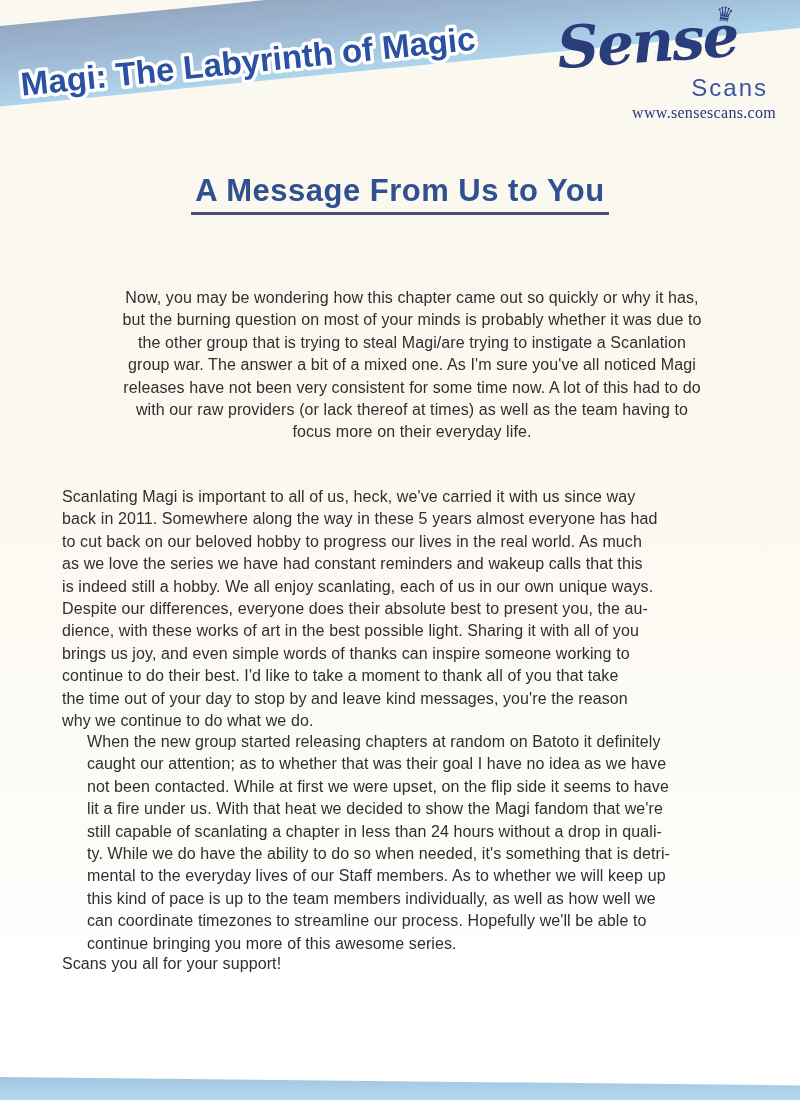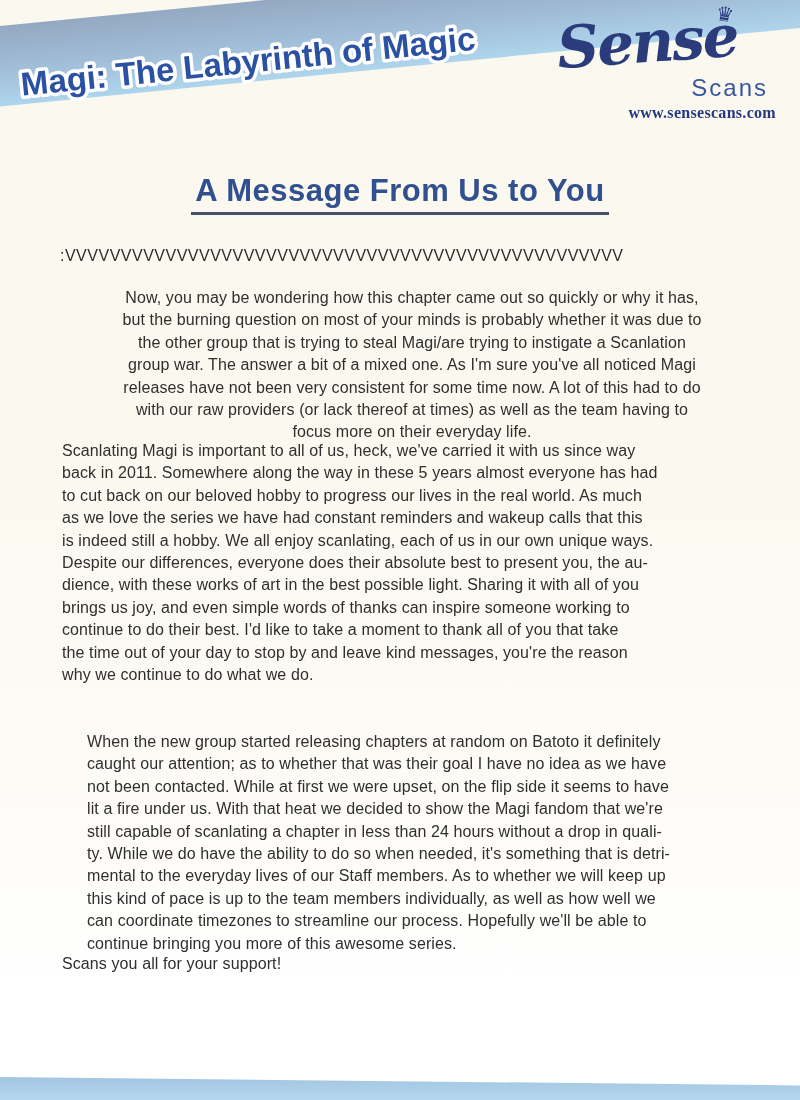--- a/index.html
+++ b/index.html
@@ -34,21 +34,21 @@
     position:absolute;right:52px;top:-4px;
     font-size:20px;color:#2b3c7d;font-style:normal;transform:rotate(8deg);
     font-family:"DejaVu Sans",sans-serif;
   }
   .logo-scans{
     position:absolute;right:18px;top:68px;
     font-size:24px;color:#3a55a0;letter-spacing:2px;font-weight:400;
   }
   .logo-url{
     position:absolute;right:10px;top:98px;
-    font-family:"Liberation Serif",serif;font-weight:bold;
+    font-family:"Liberation Serif",serif;font-weight:normal;
     font-size:16px;color:#24387f;letter-spacing:0.3px;
   }
   
   .heading{
     position:absolute;left:0;top:172px;width:800px;
     text-align:center;margin:0;
   }
   .heading span{
     display:inline-block;
     font-size:31px;font-weight:bold;color:#31508f;
@@ -58,21 +58,21 @@
   .marker-line{
     position:absolute;left:60px;top:247px;width:700px;
     font-size:16px;color:#2f2f2f;letter-spacing:0.5px;white-space:nowrap;
   }
   .para{
     position:absolute;left:62px;width:700px;
     font-size:16px;line-height:22.4px;color:#2f2f2f;
     white-space:pre-line;letter-spacing:0.1px;
   }
   .p1{top:287px;text-align:center;}
-  .p2{top:440px;}
+  .p2{top:486px;}
   .p3{top:731px;margin-left:25px;}
   .closing{top:953px;}
   
   .bottom-stripe{
     position:absolute;left:0;bottom:0;width:800px;height:28px;
     background:linear-gradient(180deg,#9fc2dd 0%,#b3d8ef 100%);
     clip-path:polygon(0 18%, 100% 48%, 100% 100%, 0 100%);
   }
 </style>
 </head>
@@ -92,21 +92,20 @@
     <div class="logo-sense">Sense</div>
     <div class="crown-icon">♛</div>
     <div class="logo-scans">Scans</div>
     <div class="logo-url">www.sensescans.com</div>
   </div>
 
   <h1 class="heading">
     <span>A Message From Us to You</span>
   </h1>
 
-  <div class="marker-line">:VVVVVVVVVVVVVVVVVVVVVVVVVVVVVVVVVVVVVVVVVVVVVVVVVV</div>
 
   <div class="para p1">Now, you may be wondering how this chapter came out so quickly or why it has,
 but the burning question on most of your minds is probably whether it was due to
 the other group that is trying to steal Magi/are trying to instigate a Scanlation
 group war. The answer a bit of a mixed one. As I'm sure you've all noticed Magi
 releases have not been very consistent for some time now. A lot of this had to do
 with our raw providers (or lack thereof at times) as well as the team having to
 focus more on their everyday life.</div>
 
   <div class="para p2">Scanlating Magi is important to all of us, heck, we've carried it with us since way

